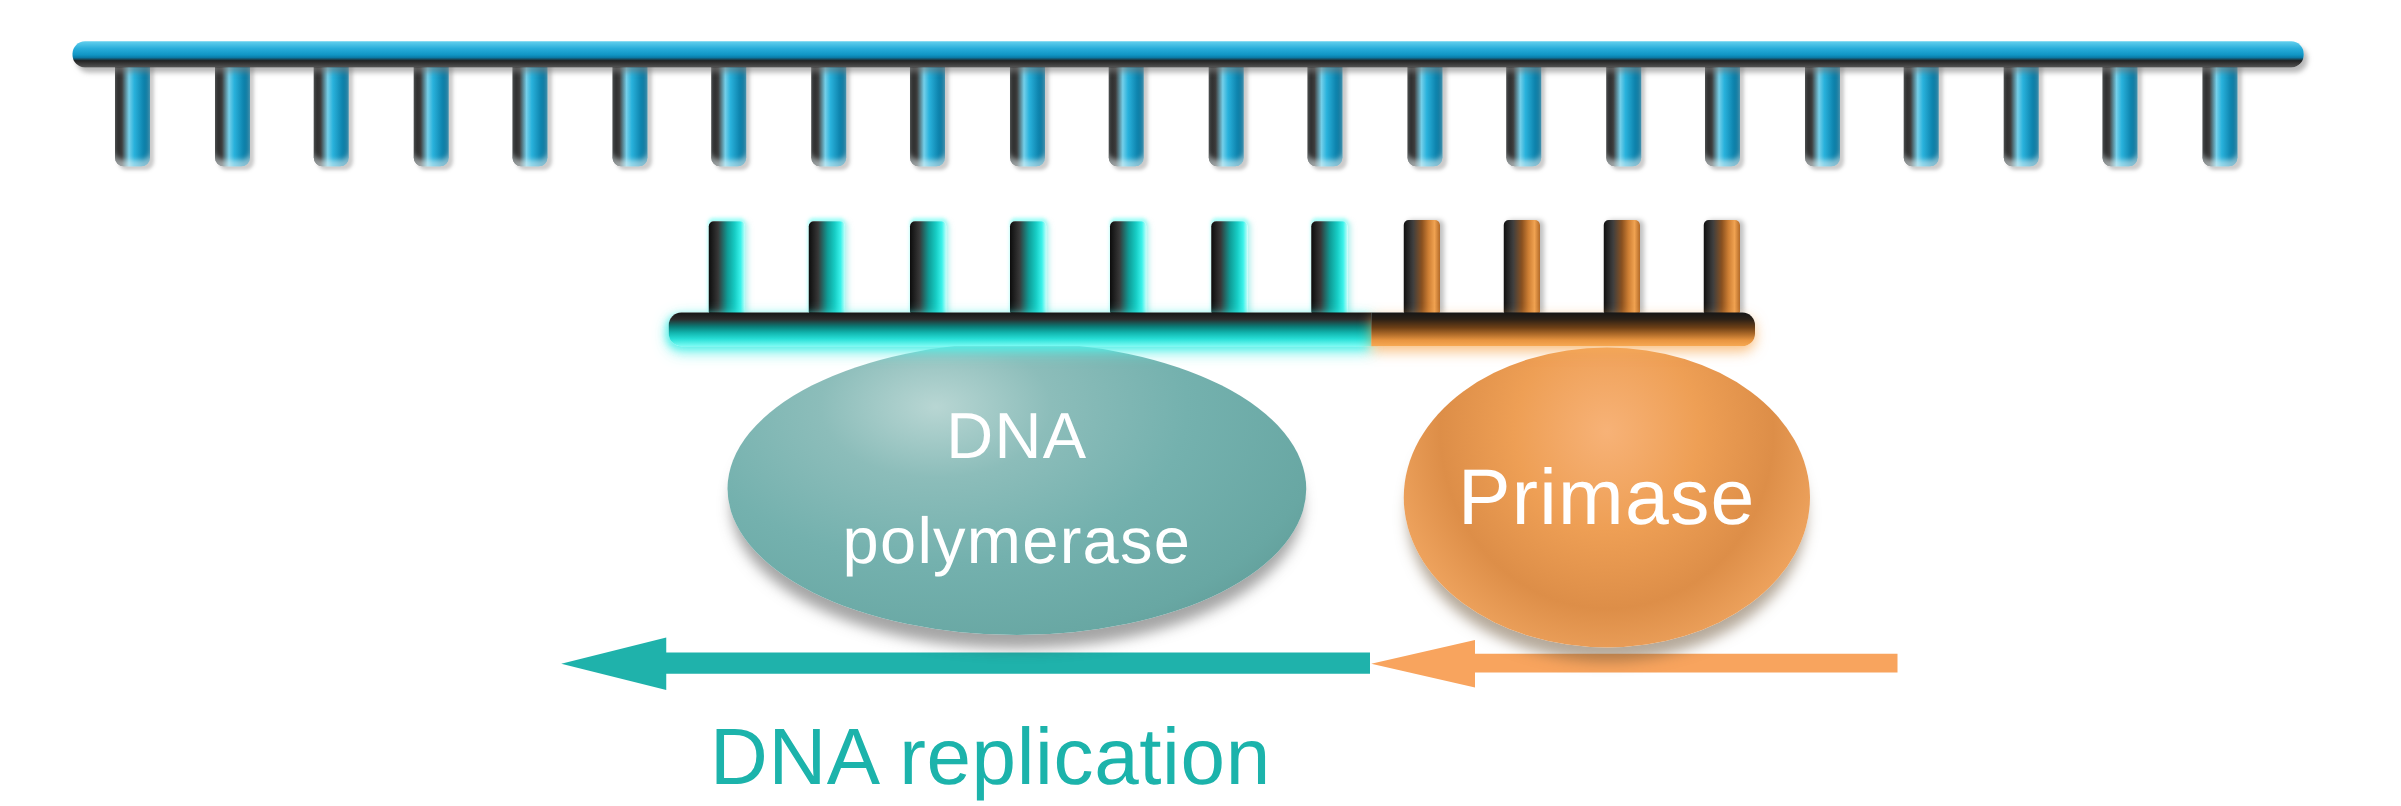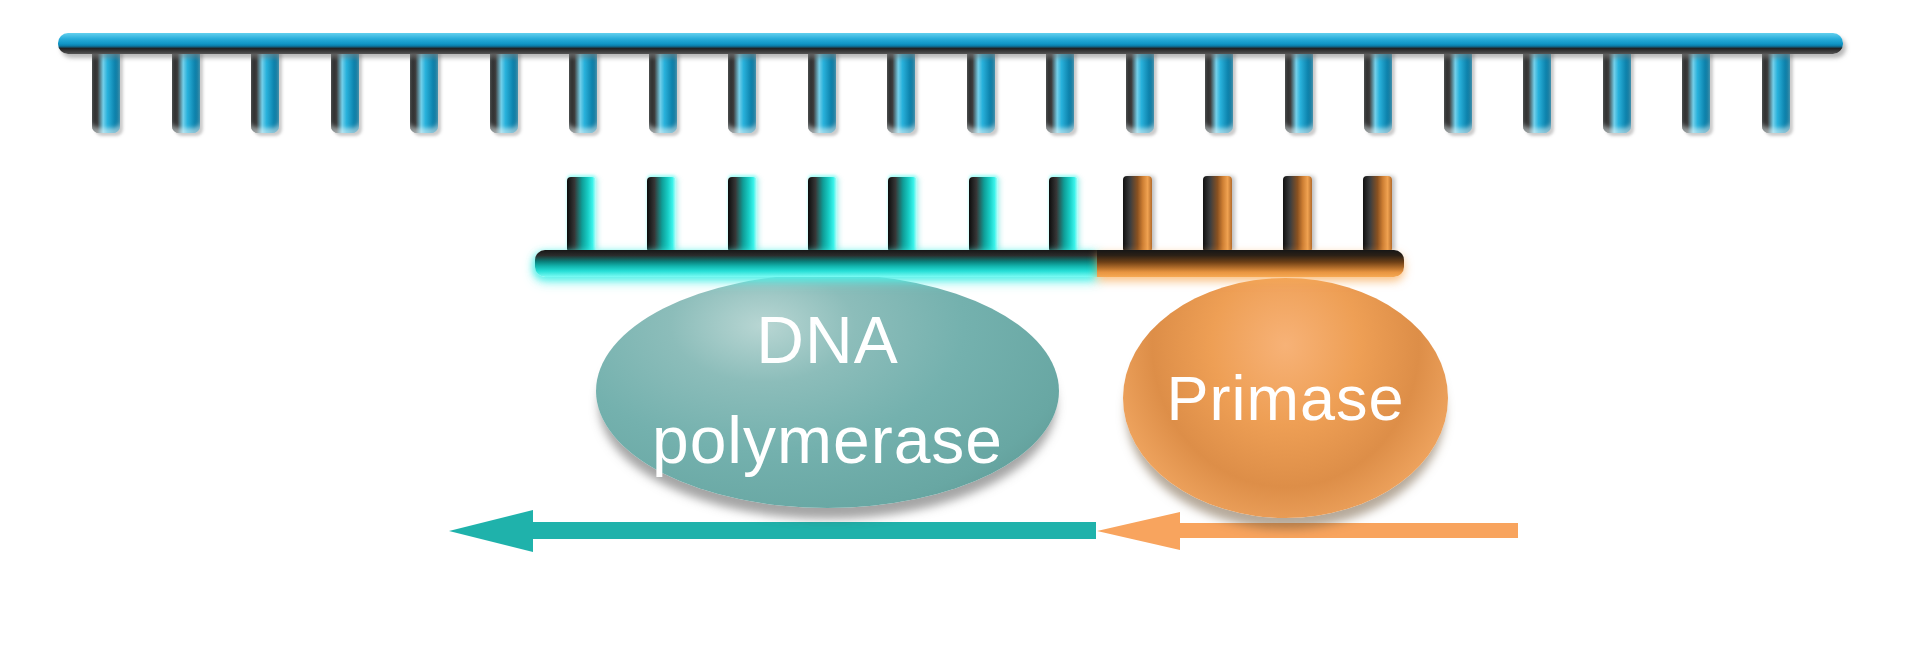--- a/index.html
+++ b/index.html
@@ -44,24 +44,24 @@
     position:absolute; left:1097px; top:250px; width:307px; height:27px; z-index:3;
     border-radius:0 10px 10px 0;
     background:linear-gradient(180deg,#161616 0%,#2b2016 20%,#6e4016 45%,#b06c2a 65%,#e79440 82%,#f7a953 100%);
     box-shadow:0 4px 10px rgba(247,170,85,0.75);
   }
 
   
   .enzyme { position:absolute; z-index:2; border-radius:50%; display:flex; flex-direction:column;
             align-items:center; justify-content:center; color:#ffffff; text-align:center; }
   .polymerase {
-    left:596px; top:274px; width:463px; height:234px;
+    left:582px; top:274px; width:463px; height:234px;
     background:radial-gradient(ellipse at 36% 22%, #b8d6d3 0%, #8cbdba 22%, #74b1ae 48%, #68a7a3 75%, #578f8b 100%);
     box-shadow:0 14px 10px -3px rgba(75,75,75,0.5);
-    font-size:66px; line-height:1.12; letter-spacing:1px;gap:26px;
+    font-size:52px; line-height:1.12; letter-spacing:1px;gap:26px;
   }
   .primase {
     left:1123px; top:278px; width:325px; height:240px;
     background:radial-gradient(ellipse at 50% 28%, #f7b277 0%, #ee9f55 32%, #dd8e48 58%, #f2a863 82%, #fac187 100%);
     box-shadow:0 14px 10px -3px rgba(110,85,55,0.5);
     font-size:63px; letter-spacing:1px;
   }
 
   
   .shaft { position:absolute; z-index:1; }
@@ -139,14 +139,15 @@
   <div>
     <div class="head teal-head"></div>
     <div class="shaft teal-shaft"></div>
   </div>
 
   <div>
     <div class="head orange-head"></div>
     <div class="shaft orange-shaft"></div>
   </div>
 
+  <div class="caption caption-teal">DNA replication</div>
 
 </div>
 
 </body></html>

